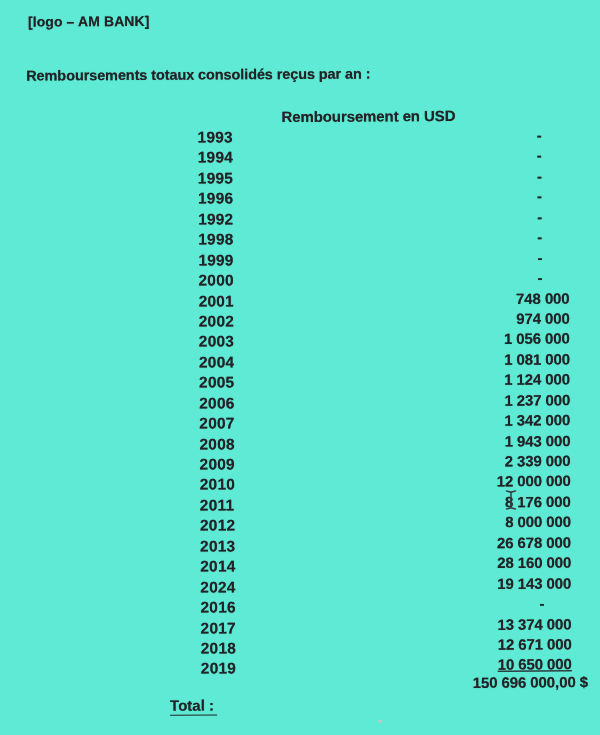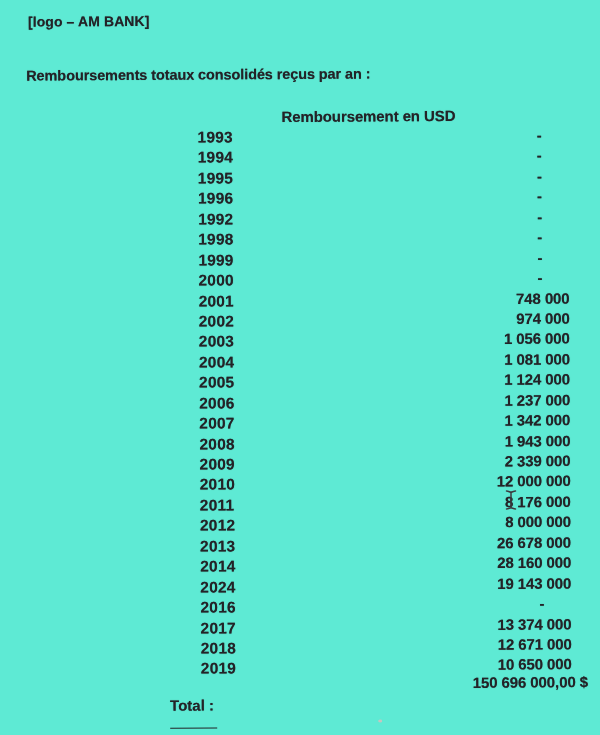--- a/index.html
+++ b/index.html
@@ -81,21 +81,21 @@
     right: 57px;
     font-weight: 700;
   }
   .total-label {
     position: absolute;
     left: 168px;
     top: 696px;
     font-size: 15px;
     font-weight: 700;
     border-bottom: 1.6px solid #232327;
-    padding: 0 3px 14px 0;
+    padding: 0 3px 1px 0;
   }
   .total-value {
     position: absolute;
     right: 14px;
     top: 675px;
     font-size: 15px;
     font-weight: 700;
     letter-spacing: -0.1px;
   }
   .text-cursor {
@@ -228,21 +228,21 @@
         <div class="row">
     <span class="year-cell scan-ink">2017</span>
     <span class="value-cell scan-ink" style="transform: translateY(-1.92px);">13 374 000</span>
   </div>
         <div class="row">
     <span class="year-cell scan-ink">2018</span>
     <span class="value-cell scan-ink" style="transform: translateY(-2px); margin-left: 40px;">12 671 000</span>
   </div>
         <div class="row">
     <span class="year-cell scan-ink">2019</span>
-    <span class="value-cell scan-ink" style="transform: translateY(-2.08px);">10 650 000</span>
+    <span class="value-cell scan-ink" style="transform: translateY(-2.08px); text-decoration: underline;">10 650 000</span>
   </div>
       </div>
 
     <div class="total-label scan-ink">Total :</div>
 
     <div class="total-value scan-ink">150 696 000,00 $</div>
 
     <div class="scan-speck"></div>
   </div>
 

